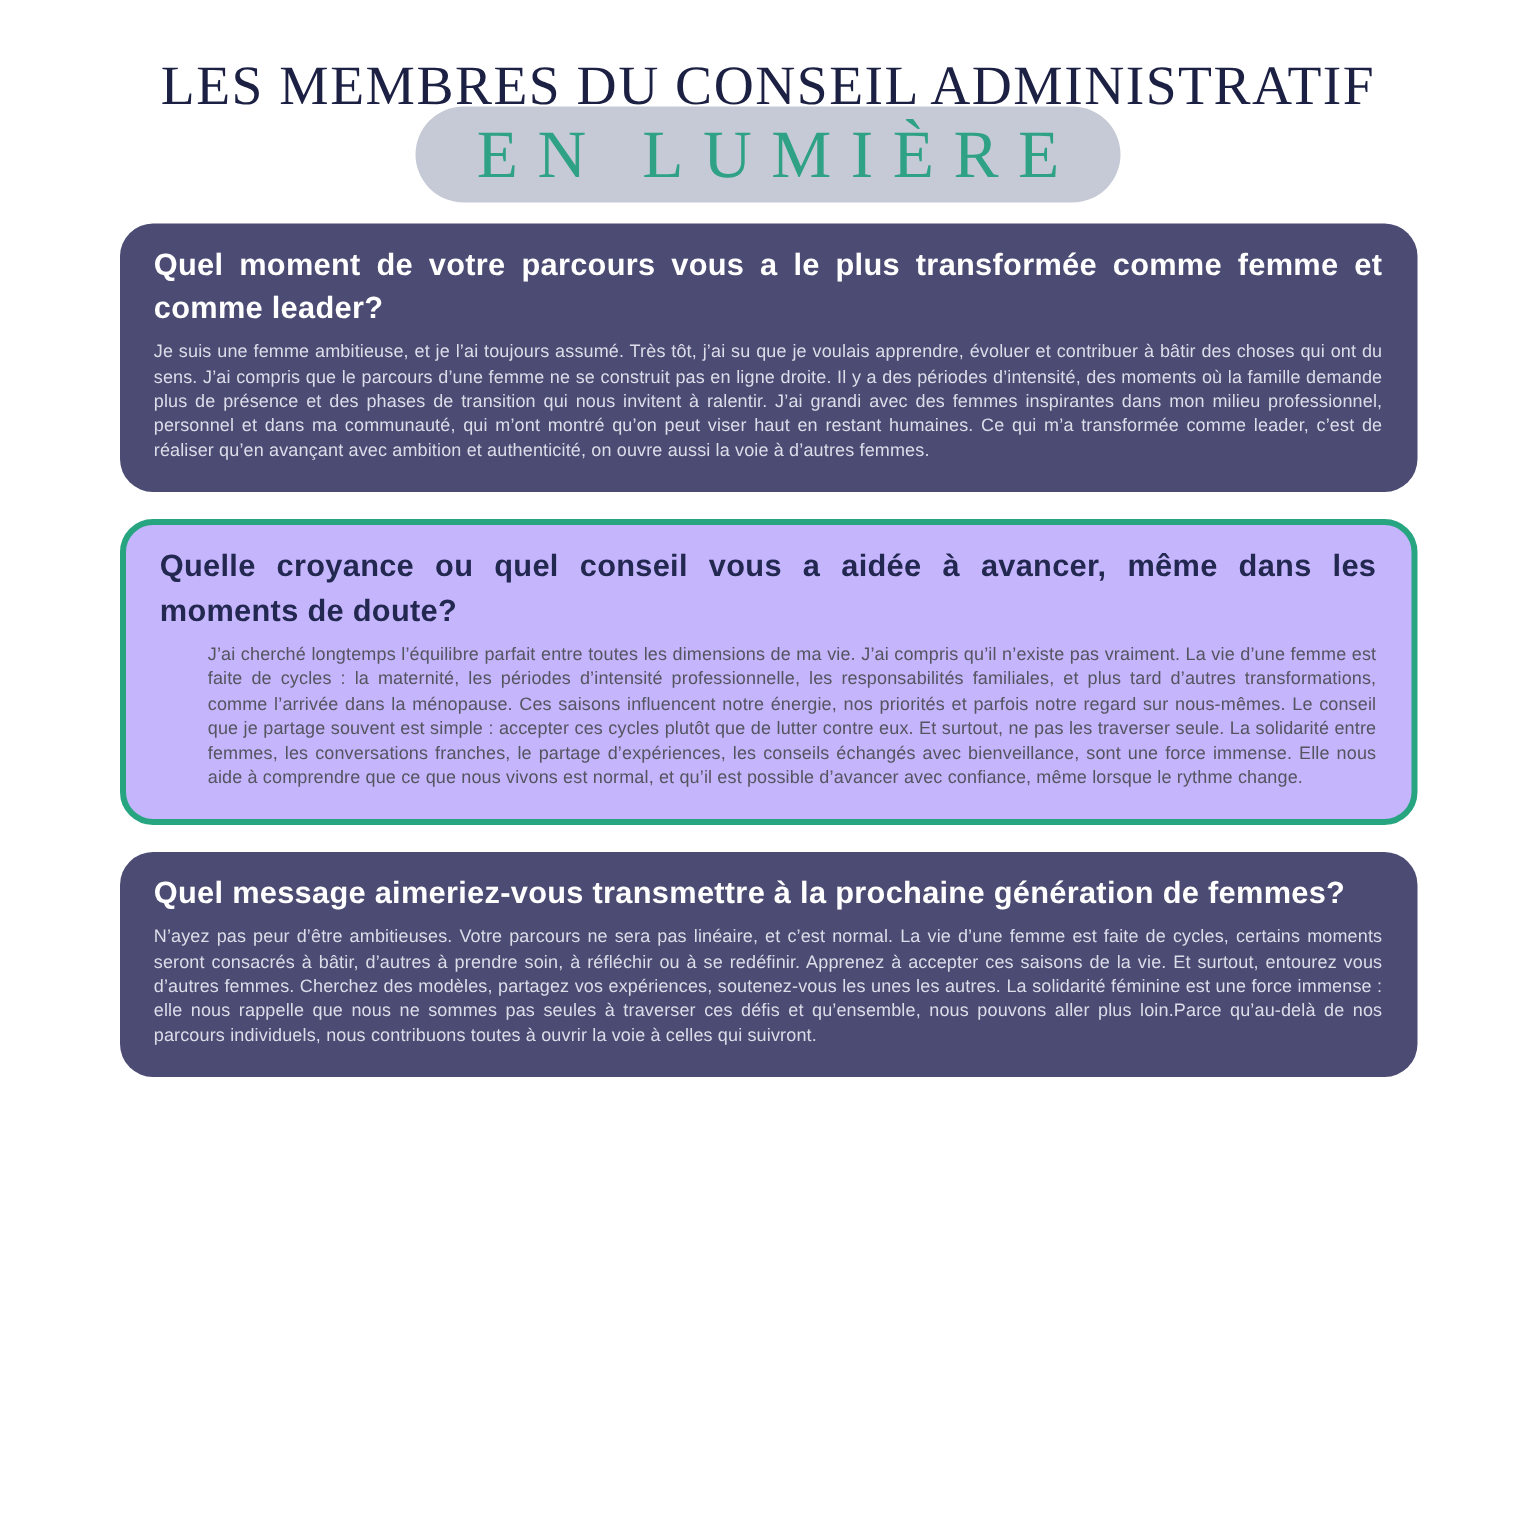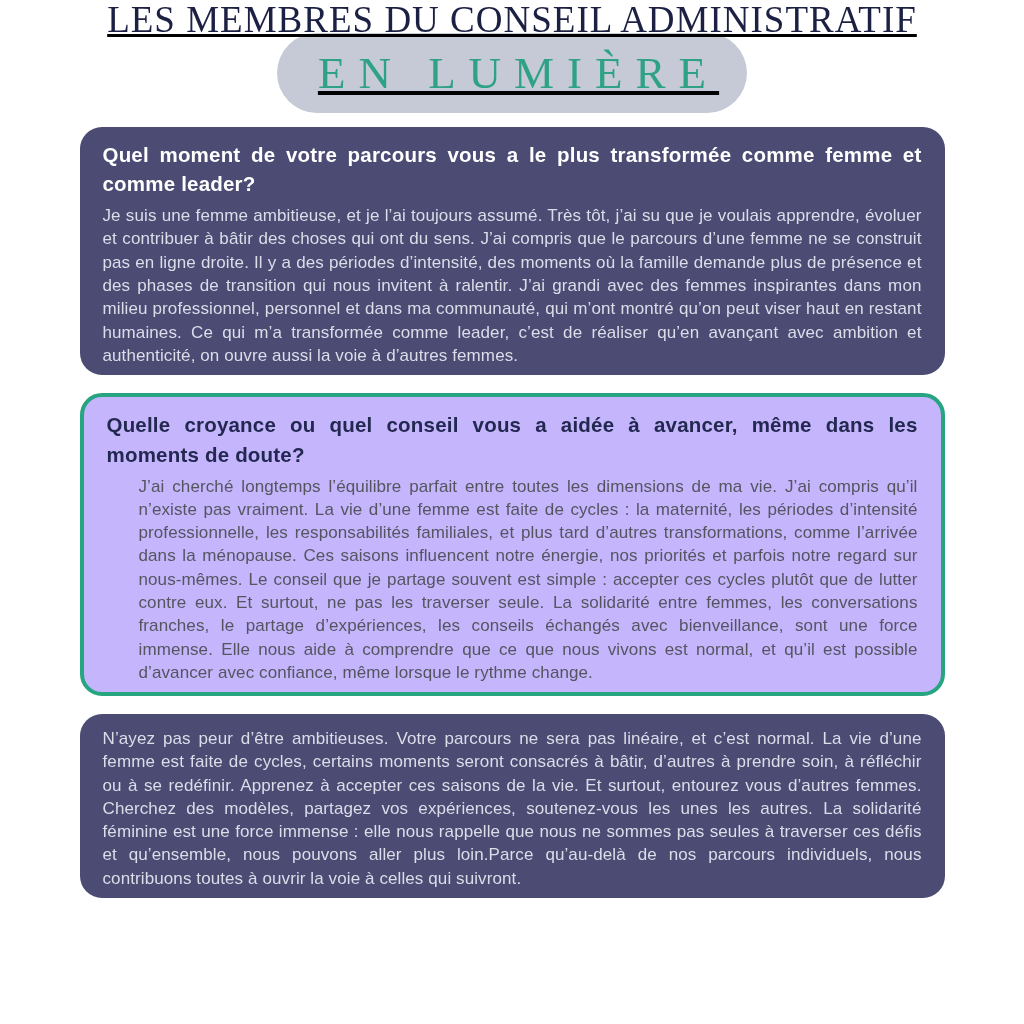--- a/index.html
+++ b/index.html
@@ -15,35 +15,35 @@
     --answer-gray:#55555f;
   }
   html,body{margin:0;padding:0;}
   body{
     width:1024px;height:1024px;
     background:var(--page-bg);
     font-family:"Liberation Sans",sans-serif;
     overflow:hidden;
   }
   .page{width:1024px;height:1024px;position:relative;}
-  .header{position:relative;text-decoration:underline;}
+  .header{position:relative;padding-top:38px;}
   .page-title{
     margin:0;
     text-align:center;
     font-family:"Liberation Serif",serif;
     font-weight:500;
     font-size:37px;
     letter-spacing:1px;
     color:var(--title-navy);
     position:relative;
     z-index:2;
     line-height:1.1;
   }
   .pill{
-    width:470px;height:80px;
+    width:470px;height:64px;
     margin:-8px auto 0;
     background:var(--badge-pill);
     border-radius:44px;
     display:flex;align-items:center;justify-content:center;
     position:relative;z-index:1;
   }
   .pill-text{
     font-family:"Liberation Serif",serif;
     font-size:45px;
     font-weight:500;
@@ -51,38 +51,38 @@
     padding-left:13px; 
     color:var(--badge-green);
     white-space:nowrap;
   }
   .cards{margin-top:14px;}
   .card{
     width:865px;
     margin:0 auto;
     box-sizing:border-box;
     border-radius:22px;
-    padding:13px 23px 8px;
+    padding:13px 23px 20px;
   }
   .card + .card{margin-top:18px;}
   .card--navy{background:var(--card-navy);}
   .card--outline{background:#c4b5fd;border:4px solid var(--card-border-green);}
   .q{
     margin:0 0 5px 0;
     font-size:20.5px;
     font-weight:bold;
     line-height:1.45;
     text-align:justify;
     letter-spacing:0.2px;
   }
   .card--navy .q{color:var(--question-white);}
   .card--outline .q{color:var(--question-navy);}
   .a{
     margin:0;
-    font-size:17px;
+    font-size:12px;
     line-height:1.37;
     text-align:justify;
     letter-spacing:0.1px;
   }
   .card--navy .a{color:var(--answer-light);}
   .card--outline .a{color:var(--answer-gray);margin-left:32px;}
 </style>
 </head>
 <body>
 
@@ -101,17 +101,18 @@
       <h2 class="q">Quel moment de votre parcours vous a le plus transformée comme femme et comme leader?</h2>
       <p class="a">Je suis une femme ambitieuse, et je l’ai toujours assumé. Très tôt, j’ai su que je voulais apprendre, évoluer et contribuer à bâtir des choses qui ont du sens. J’ai compris que le parcours d’une femme ne se construit pas en ligne droite. Il y a des périodes d’intensité, des moments où la famille demande plus de présence et des phases de transition qui nous invitent à ralentir. J’ai grandi avec des femmes inspirantes dans mon milieu professionnel, personnel et dans ma communauté, qui m’ont montré qu’on peut viser haut en restant humaines. Ce qui m’a transformée comme leader, c’est de réaliser qu’en avançant avec ambition et authenticité, on ouvre aussi la voie à d’autres femmes.</p>
     </section>
 
     <section class="card card--outline">
       <h2 class="q">Quelle croyance ou quel conseil vous a aidée à avancer, même dans les moments de doute?</h2>
       <p class="a">J’ai cherché longtemps l’équilibre parfait entre toutes les dimensions de ma vie. J’ai compris qu’il n’existe pas vraiment. La vie d’une femme est faite de cycles : la maternité, les périodes d’intensité professionnelle, les responsabilités familiales, et plus tard d’autres transformations, comme l’arrivée dans la ménopause. Ces saisons influencent notre énergie, nos priorités et parfois notre regard sur nous-mêmes. Le conseil que je partage souvent est simple : accepter ces cycles plutôt que de lutter contre eux. Et surtout, ne pas les traverser seule. La solidarité entre femmes, les conversations franches, le partage d’expériences, les conseils échangés avec bienveillance, sont une force immense. Elle nous aide à comprendre que ce que nous vivons est normal, et qu’il est possible d’avancer avec confiance, même lorsque le rythme change.</p>
     </section>
 
     <section class="card card--navy">
+      <h2 class="q">Quel message aimeriez-vous transmettre à la prochaine génération de femmes?</h2>
       <p class="a">N’ayez pas peur d’être ambitieuses. Votre parcours ne sera pas linéaire, et c’est normal. La vie d’une femme est faite de cycles, certains moments seront consacrés à bâtir, d’autres à prendre soin, à réfléchir ou à se redéfinir. Apprenez à accepter ces saisons de la vie. Et surtout, entourez vous d’autres femmes. Cherchez des modèles, partagez vos expériences, soutenez-vous les unes les autres. La solidarité féminine est une force immense : elle nous rappelle que nous ne sommes pas seules à traverser ces défis et qu’ensemble, nous pouvons aller plus loin.Parce qu’au-delà de nos parcours individuels, nous contribuons toutes à ouvrir la voie à celles qui suivront.</p>
     </section>
 
   </div>
 </div>
 
 </body></html>

